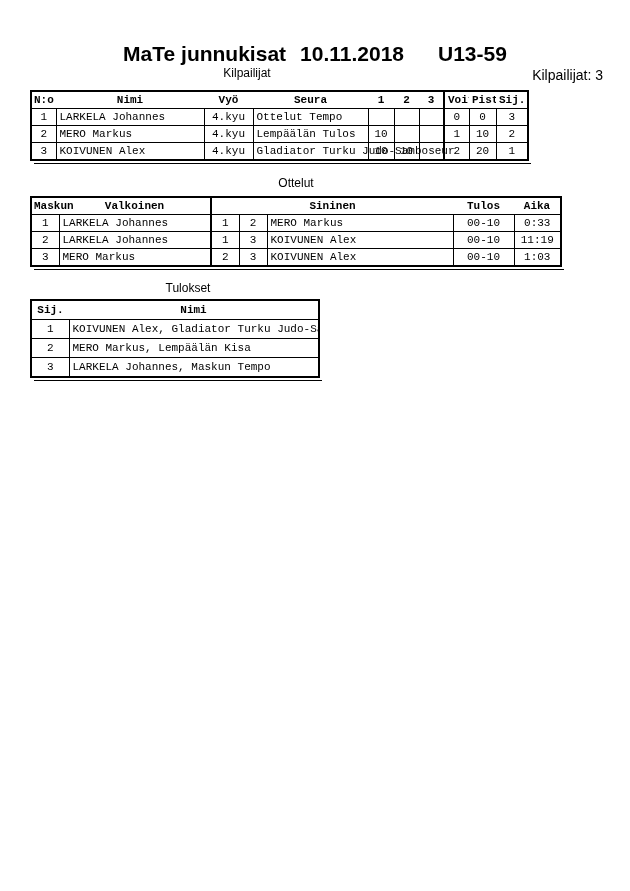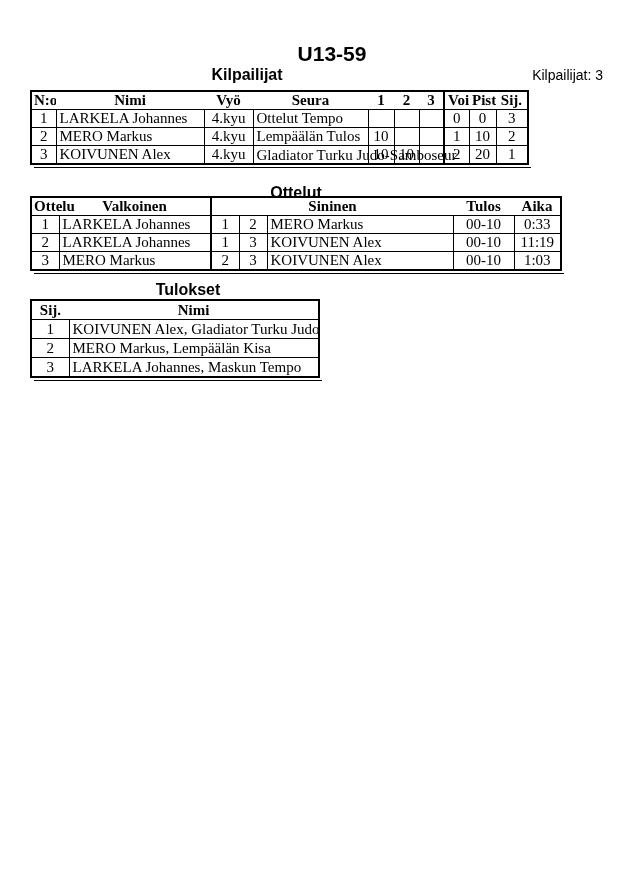--- a/index.html
+++ b/index.html
@@ -7,33 +7,33 @@
     position:relative; width:630px; height:891px; background:#fff;
     font-family:"Liberation Sans", sans-serif; color:#000; overflow:hidden;
   }
   .main-title {
     position:absolute; top:42px; left:0; width:100%;
     display:flex; justify-content:center; align-items:baseline;
     font-size:21px; font-weight:bold; white-space:nowrap;
   }
   .main-title .gap1 { margin-left:14px; }
   .main-title .gap2 { margin-left:34px; }
-  .sub-title { position:absolute; transform:translateX(-50%); font-size:16px; font-weight:bold; white-space:nowrap; }
+  .sub-title { position:absolute; transform:translateX(-50%); font-size:12px; font-weight:normal; white-space:nowrap; }
   #sub-competitors { left:247px; top:66px; }
-  #sub-matches    { left:296px; top:184px; }
+  #sub-matches    { left:296px; top:176px; }
   #sub-results    { left:188px; top:281px; }
   .count-label { position:absolute; top:67px; right:27px; font-size:14px; }
 
   .tbl-wrap { position:absolute; }
   .tbl-wrap::after { 
     content:""; position:absolute; left:4px; right:-2px; bottom:-3px; height:1px; background:#000;
   }
   table {
     border-collapse:collapse; table-layout:fixed;
-    font-family:Liberation Serif, serif; font-size:15px;
+    font-family:Liberation Mono, monospace; font-size:11px;
     border:2px solid #000;
   }
   th, td { height:16px; padding:0 3px; text-align:center; vertical-align:middle; overflow:hidden; }
   tbody td { border:1px solid #000; }
   thead th { border:none; border-bottom:1px solid #000; font-weight:bold; white-space:nowrap; }
   .sec { border-left:2px solid #000 !important; }   
   .al  { text-align:left; }
   th.al { padding-left:2px; }
   td.ovf { position:relative; overflow:visible; }
   td.ovf > span { position:absolute; left:3px; top:50%; transform:translateY(-50%); white-space:nowrap; z-index:2; }
@@ -41,20 +41,22 @@
   #t-matches     { width:530px; }
   #t-results     { width:288px; }
   #t-results th, #t-results td { height:18px; }
 </style>
 </head>
 <body>
 
 <div class="page">
 
   <div class="main-title">
+    <span>MaTe junnukisat</span>
+    <span class="gap1">10.11.2018</span>
     <span class="gap2">U13-59</span>
   </div>
 
   <div class="sub-title" id="sub-competitors">Kilpailijat</div>
   <div class="count-label">Kilpailijat: 3</div>
 
   <div class="tbl-wrap" style="left:30px; top:90px;">
     <table id="t-competitors">
       <colgroup>
         <col style="width:25px">
@@ -133,21 +135,21 @@
         <col style="width:28px">
           <col style="width:152px">
           <col style="width:28px">
           <col style="width:28px">
         <col style="width:186px">
           <col style="width:61px">
           <col style="width:47px">
       </colgroup>
       <thead>
         <tr>
-          <th class="al" style="overflow:visible">Ottelu</th>
+          <th class="al" style="overflow:visible">Maskun</th>
           <th>Valkoinen</th>
           <th colspan="3" class="sec">Sininen</th>
           <th>Tulos</th>
           <th>Aika</th>
         </tr>
       </thead>
       <tbody>
         <tr>
           <td>1</td>
           <td class="al">LARKELA Johannes</td>

